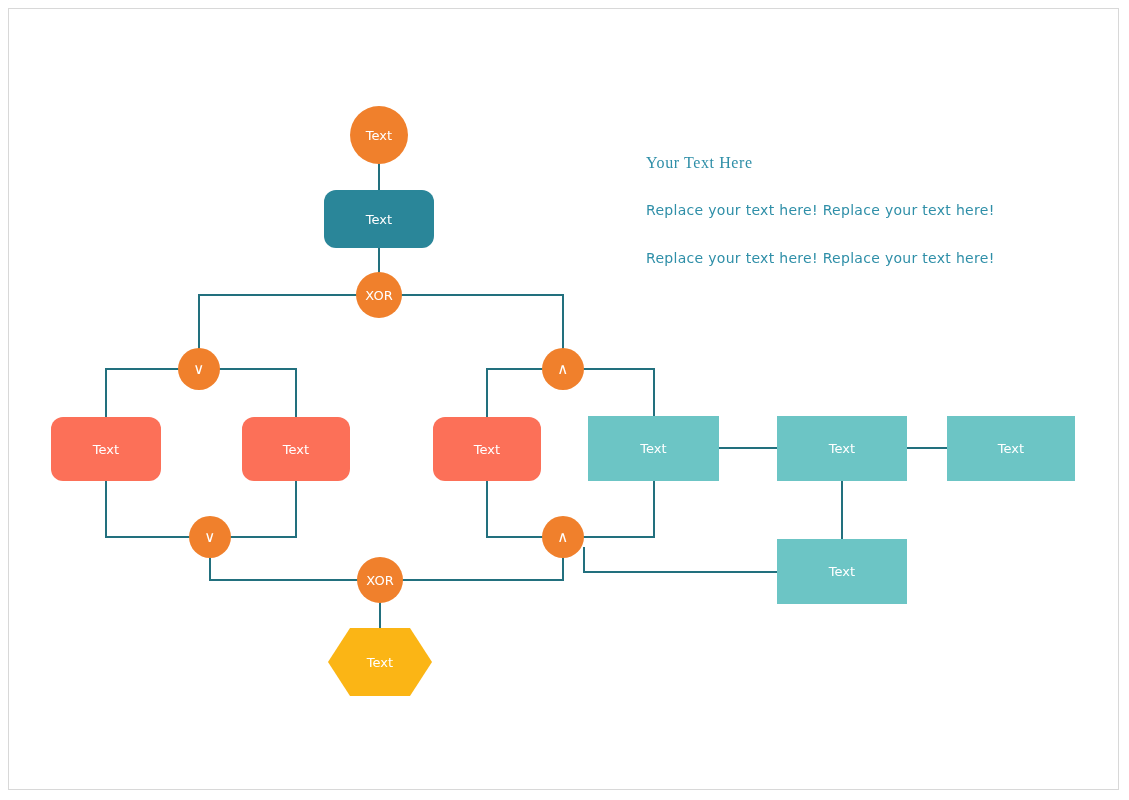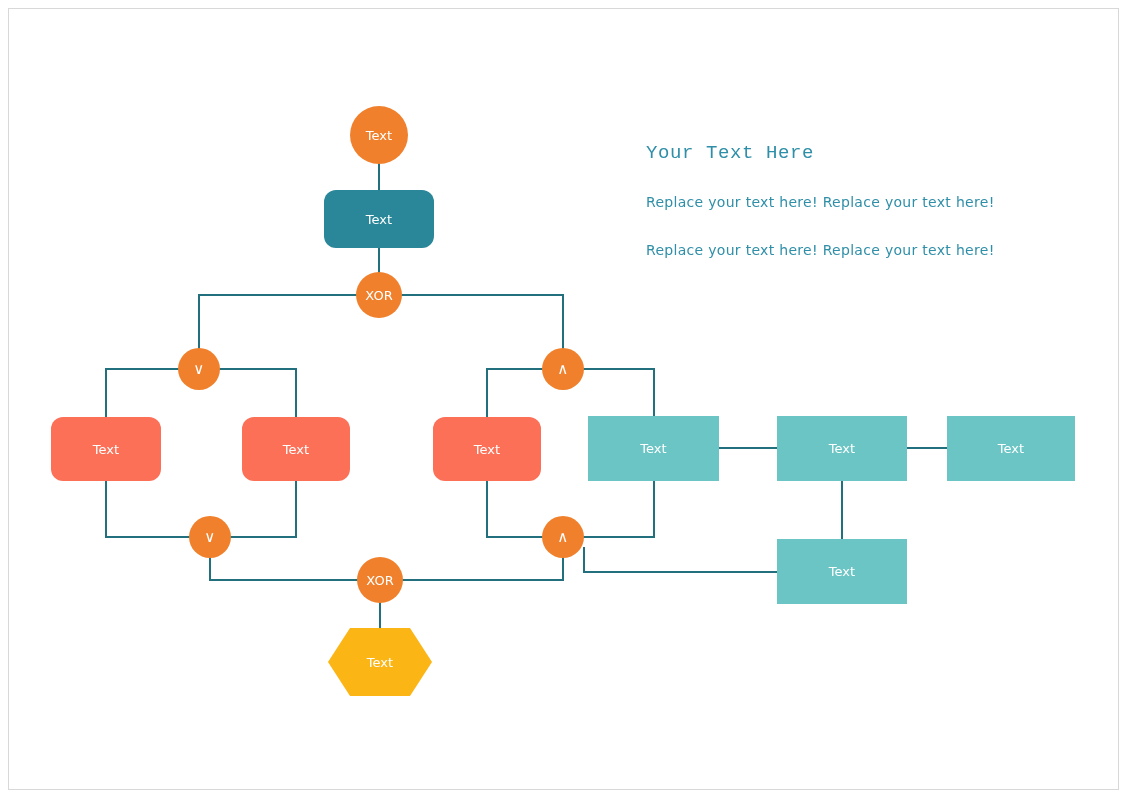--- a/index.html
+++ b/index.html
@@ -85,24 +85,24 @@
   }
   
   #text-block {
     position: absolute;
     left: 646px;
     top: 142px;
     width: 440px;
   }
   .txt-head {
     color: #2F8FA8;
-    font-family: Liberation Mono, monospace;
-    font-size: 19px;
+    font-family: Liberation Serif, serif;
+    font-size: 16px;
     letter-spacing: 0.6px;
-    margin: 0 0 30px 0;
+    margin: 12px 0 30px 0;
     white-space: nowrap;
   }
   .txt-line {
     color: #2F8FA8;
     font-family: "DejaVu Sans", "Liberation Sans", sans-serif;
     font-size: 14px;
     letter-spacing: 0.3px;
     margin: 0 0 32px 0;
     white-space: nowrap;
   }

